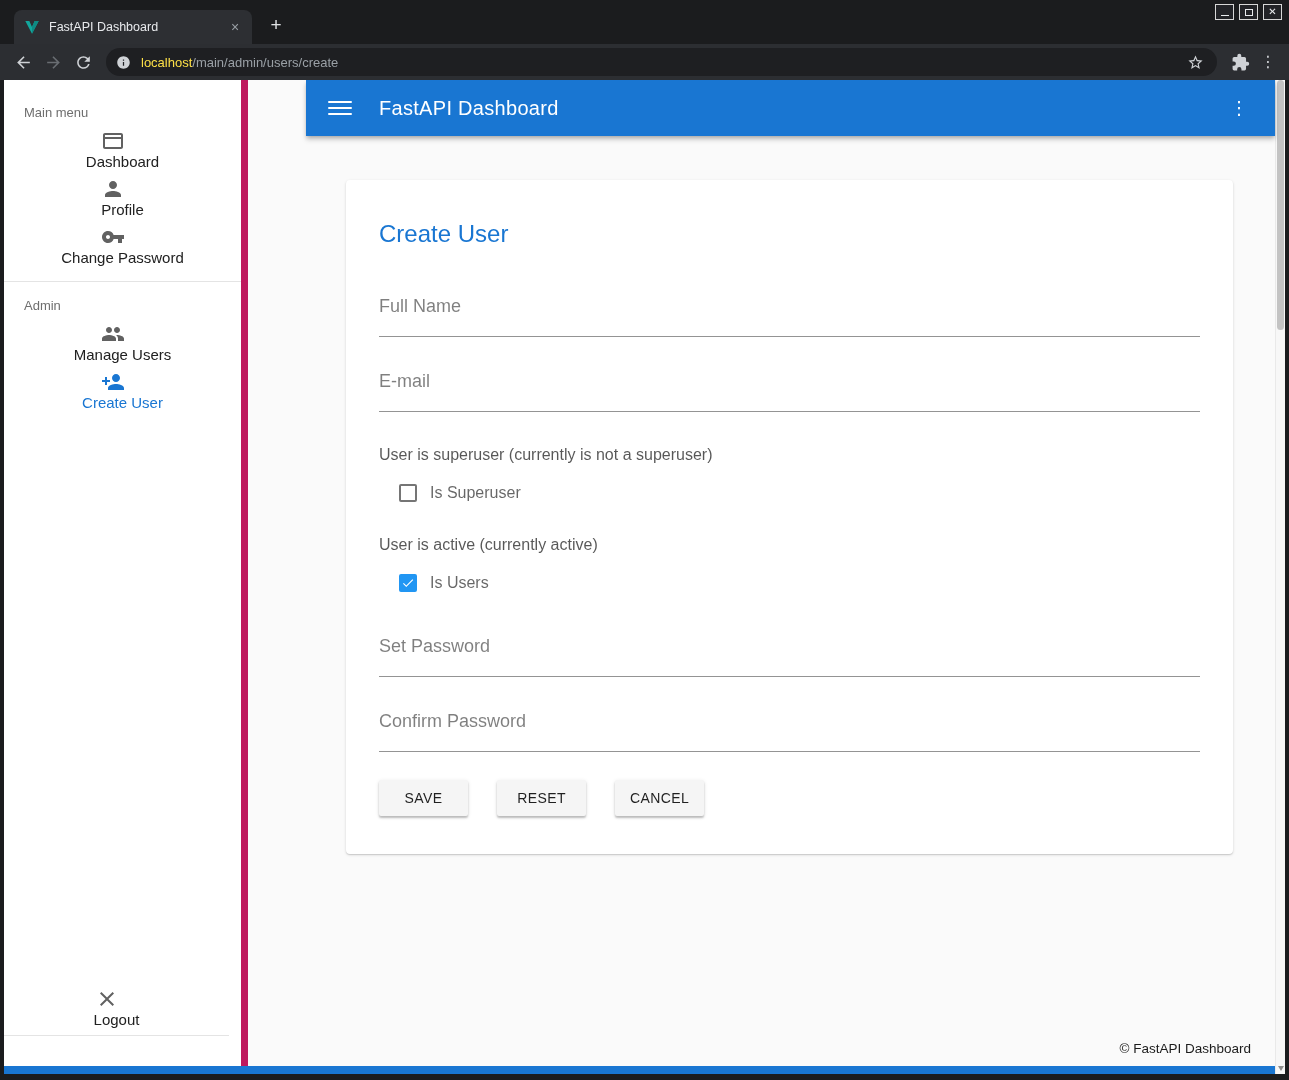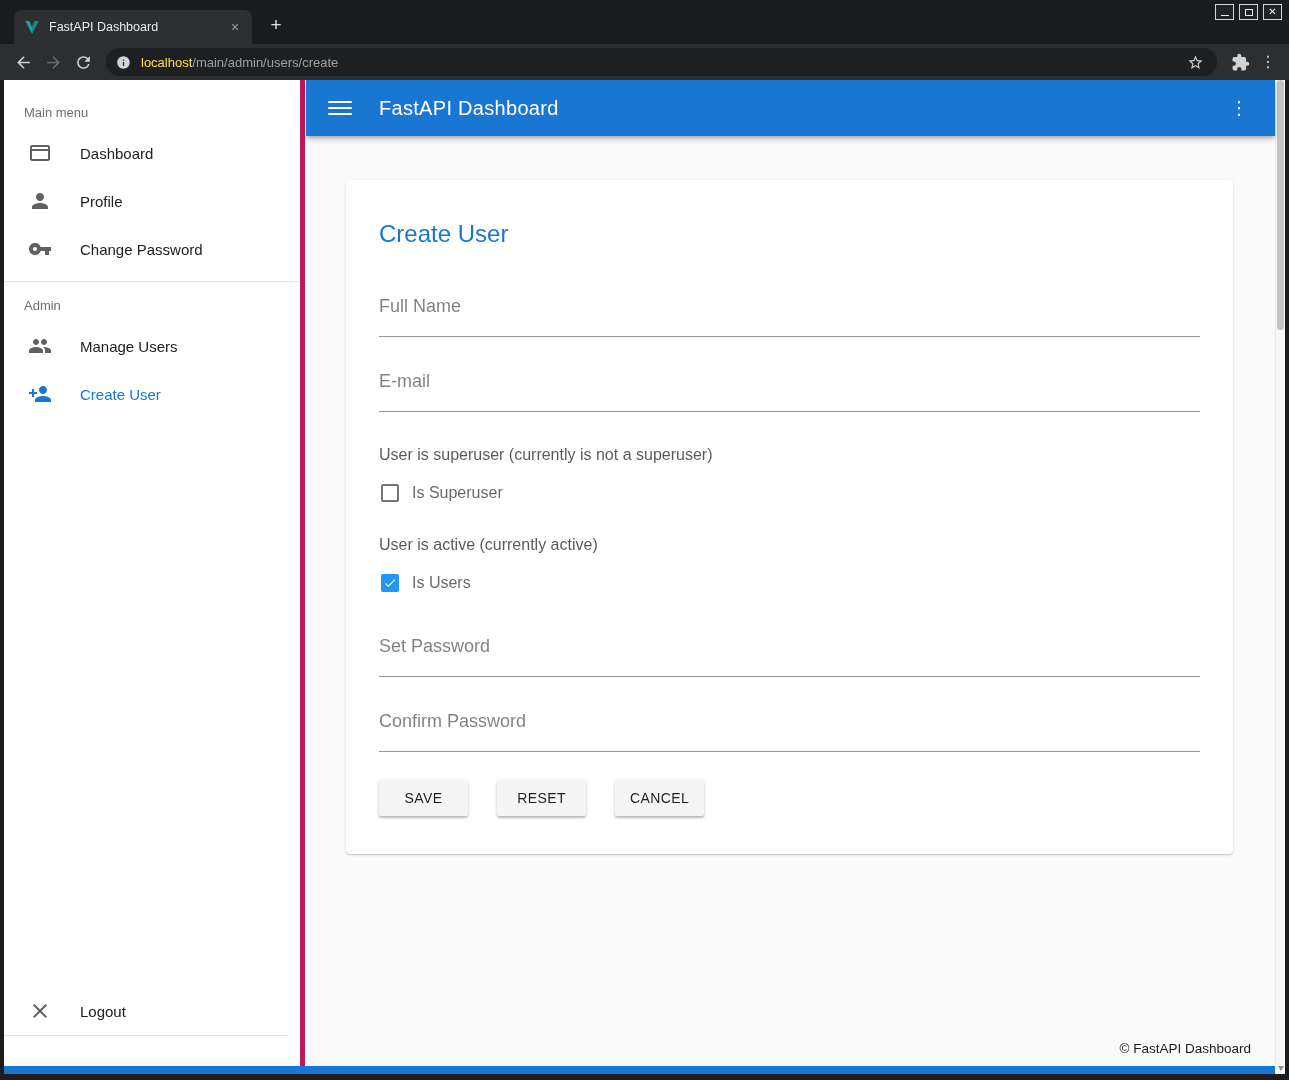--- a/index.html
+++ b/index.html
@@ -46,23 +46,23 @@
 
   .bottom-strip { position:absolute; left:0; right:10px; bottom:0; height:8px; background:#1976d2; }
 
   
   .scrollbar { position:absolute; right:0; top:0; bottom:0; width:10px; background:#f7f7f7; border-left:1px solid #e9e9e9; }
   .scroll-thumb { position:absolute; top:0; left:1px; width:7px; height:250px; background:#c3c3c3; border-radius:4px; cursor:pointer; }
   .scroll-arrow { position:absolute; bottom:3px; left:2px; width:0; height:0;
                   border-left:3px solid transparent; border-right:3px solid transparent; border-top:5px solid #8e8e8e; }
 
   
-  .sidebar { position:absolute; left:0; top:0; bottom:8px; width:301px; background:#fff; border-right:5px solid #be185d; }
+  .sidebar { position:absolute; left:0; top:0; bottom:8px; width:244px; background:#fff; border-right:7px solid #be185d; }
   .section-label { padding:25px 20px 9px; font-size:13px; color:#6e6e6e; }
-  .nav-item { display:flex; align-items:center; height:48px; padding:0 16px; cursor:pointer; }
+  .nav-item { display:flex; align-items:center; height:48px; padding:0 24px; cursor:pointer;flex-direction:column; }
   .nav-item .nicon { width:24px; height:24px; margin:0 28px 0 8px; }
   .nav-item .nicon svg { width:24px; height:24px; fill:#616161; }
   .nav-item .nlabel { font-size:15px; color:#212121; }
   .nav-item.active .nlabel { color:#1976d2; }
   .nav-item.active .nicon svg { fill:#1976d2; }
   .divider { height:1px; background:#e4e4e4; margin:8px 0 0; }
   .sidebar-footer { position:absolute; bottom:30px; left:0; right:12px; }
 
   
   .main { position:absolute; left:302px; right:10px; top:0; bottom:8px; background:#fafafa; }
@@ -81,21 +81,21 @@
   .card-title { font-size:24px; font-weight:500; color:#1976d2; margin-bottom:36px; }
 
   .text-field input { display:block; width:100%; border:none; outline:none; background:transparent;
                       font-family:inherit; font-size:18px; color:rgba(0,0,0,.87);
                       padding:12px 0 19px; border-bottom:1px solid rgba(0,0,0,.42); }
   .text-field input::placeholder { color:rgba(0,0,0,.50); opacity:1; }
   .text-field { margin-top:22px; }
   .text-field.first { margin-top:0; }
 
   .hint { font-size:16px; color:rgba(0,0,0,.66); margin-top:34px; }
-  .checkbox-row { display:flex; align-items:center; margin-top:20px; margin-left:2px; cursor:pointer;text-align:right; }
+  .checkbox-row { display:flex; align-items:center; margin-top:20px; margin-left:20px; cursor:pointer;text-align:right; }
   .checkbox { width:18px; height:18px; border:2px solid rgba(0,0,0,.54); border-radius:2px; flex:0 0 18px;
               display:flex; align-items:center; justify-content:center; }
   .checkbox.checked { border-color:#2196f3; background:#2196f3; }
   .checkbox svg { width:14px; height:14px; fill:#fff; }
   .checkbox-label { margin-left:13px; font-size:16px; color:rgba(0,0,0,.60); }
 
   .pw-gap { margin-top:32px; }
   .buttons { display:flex; gap:29px; margin-top:28px; }
   .btn { min-width:89px; height:36px; border:none; border-radius:2px; background:#f5f5f5;
          box-shadow:0 2px 2px rgba(0,0,0,.22), 0 1px 4px rgba(0,0,0,.10);

